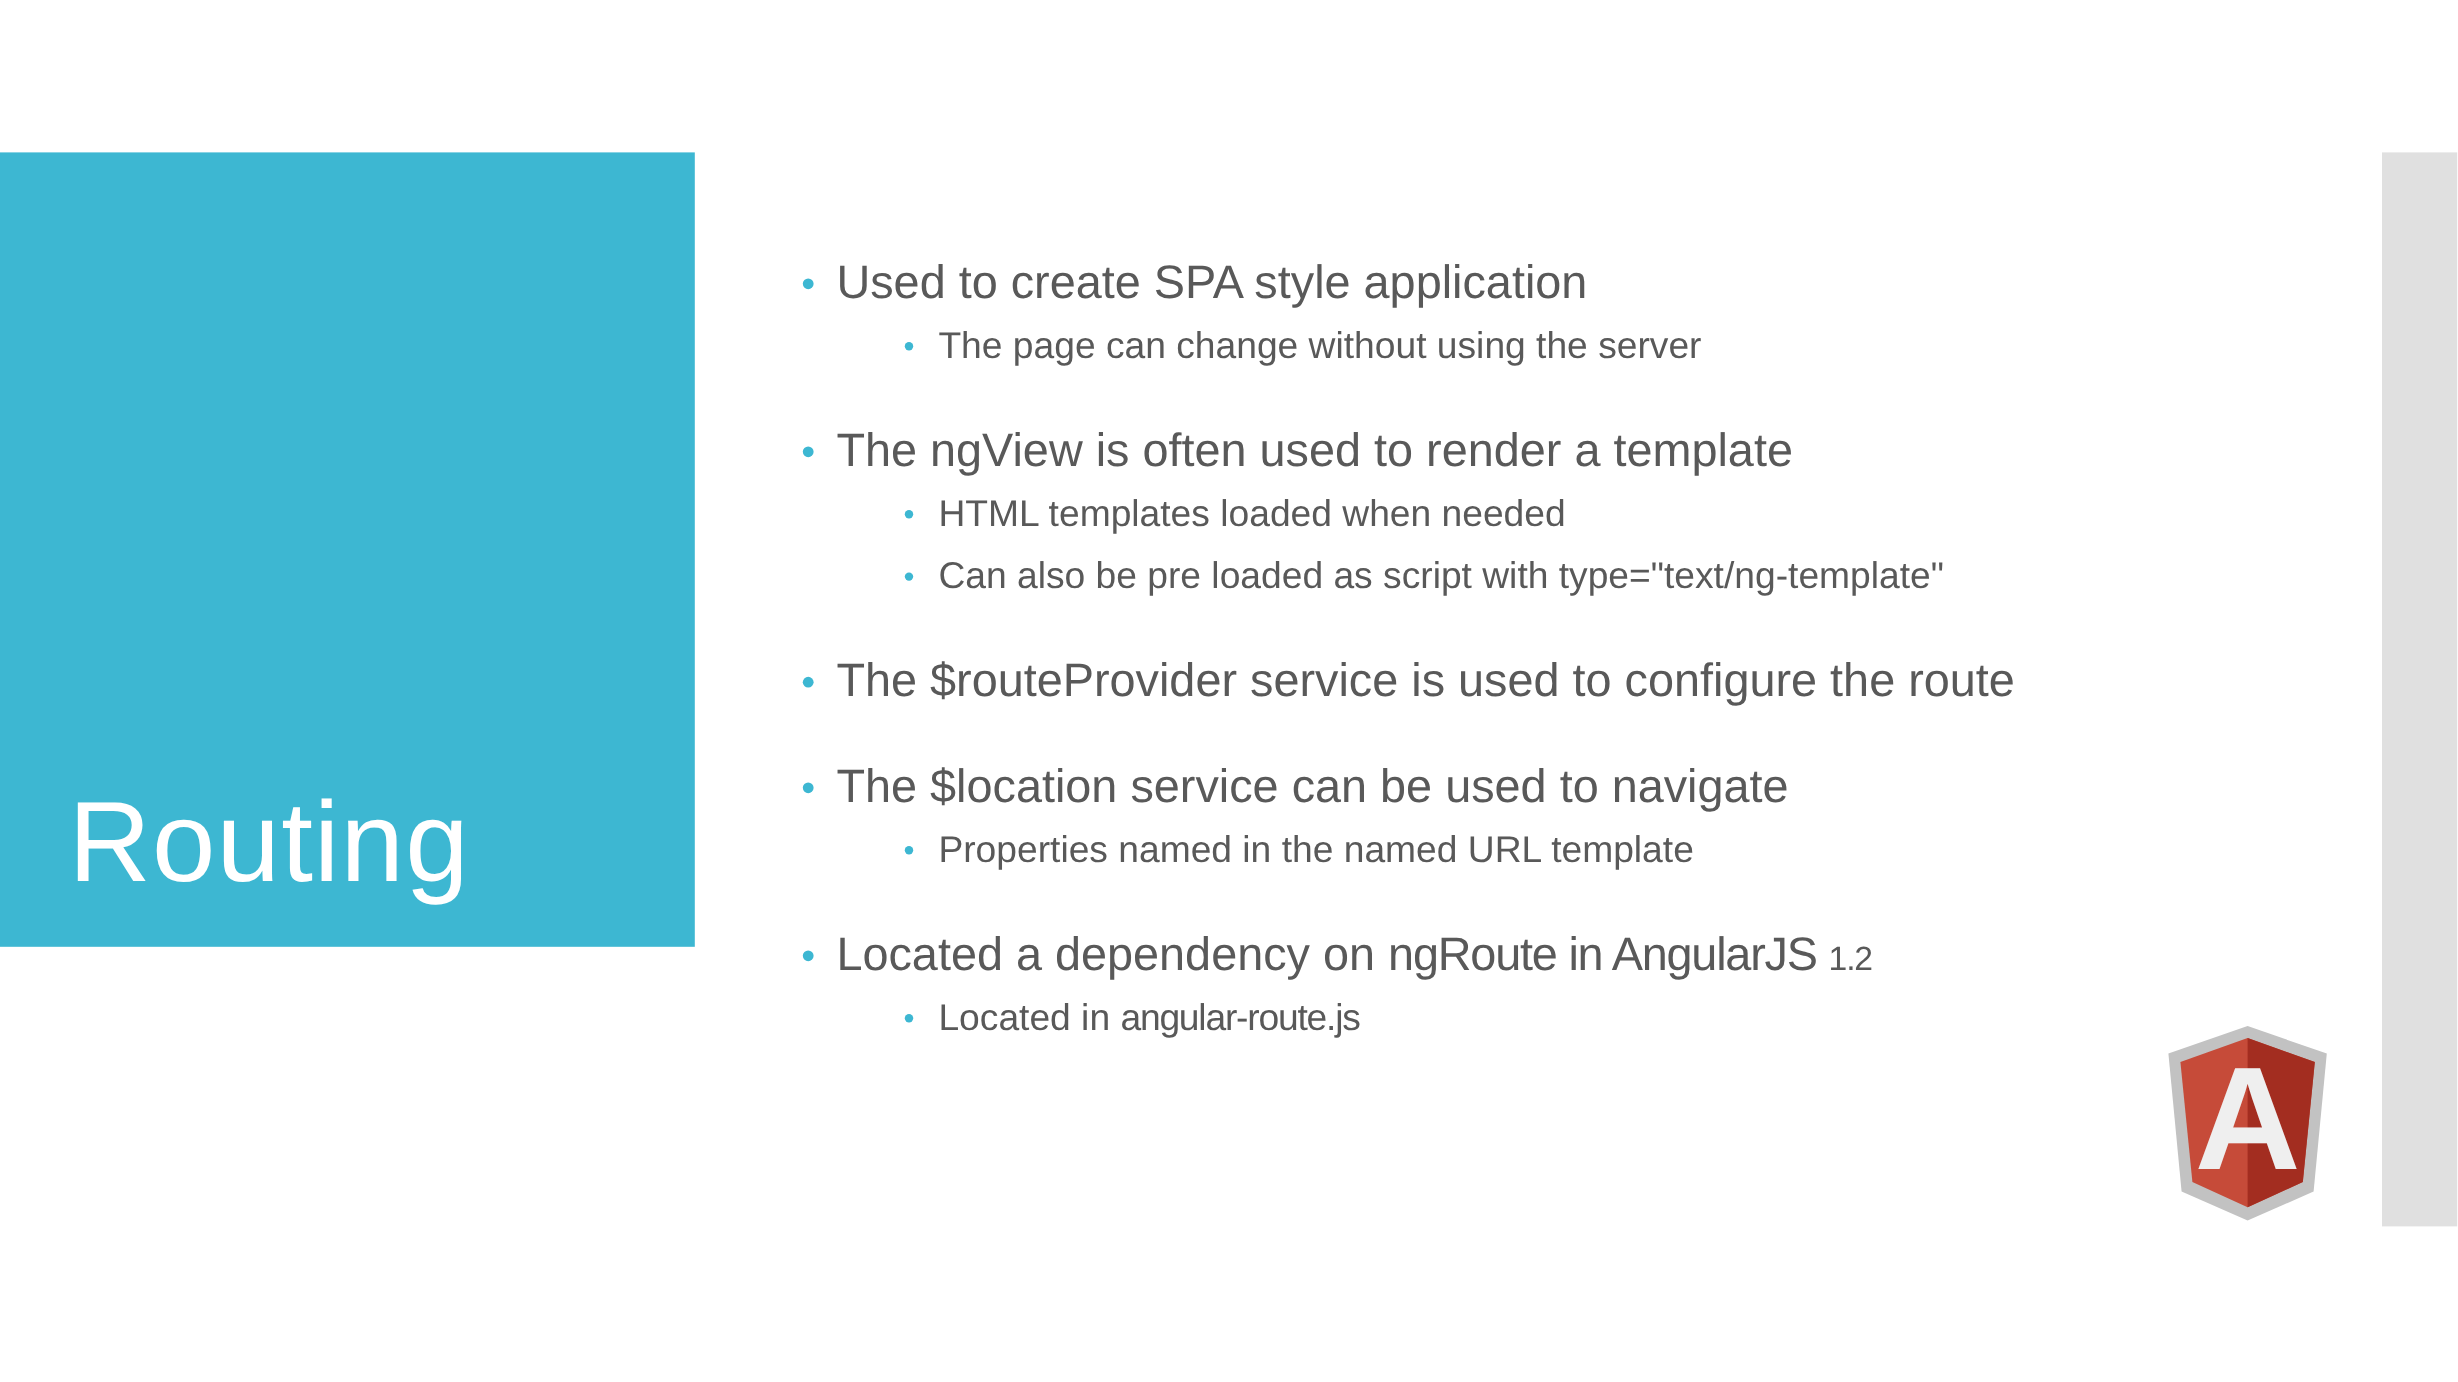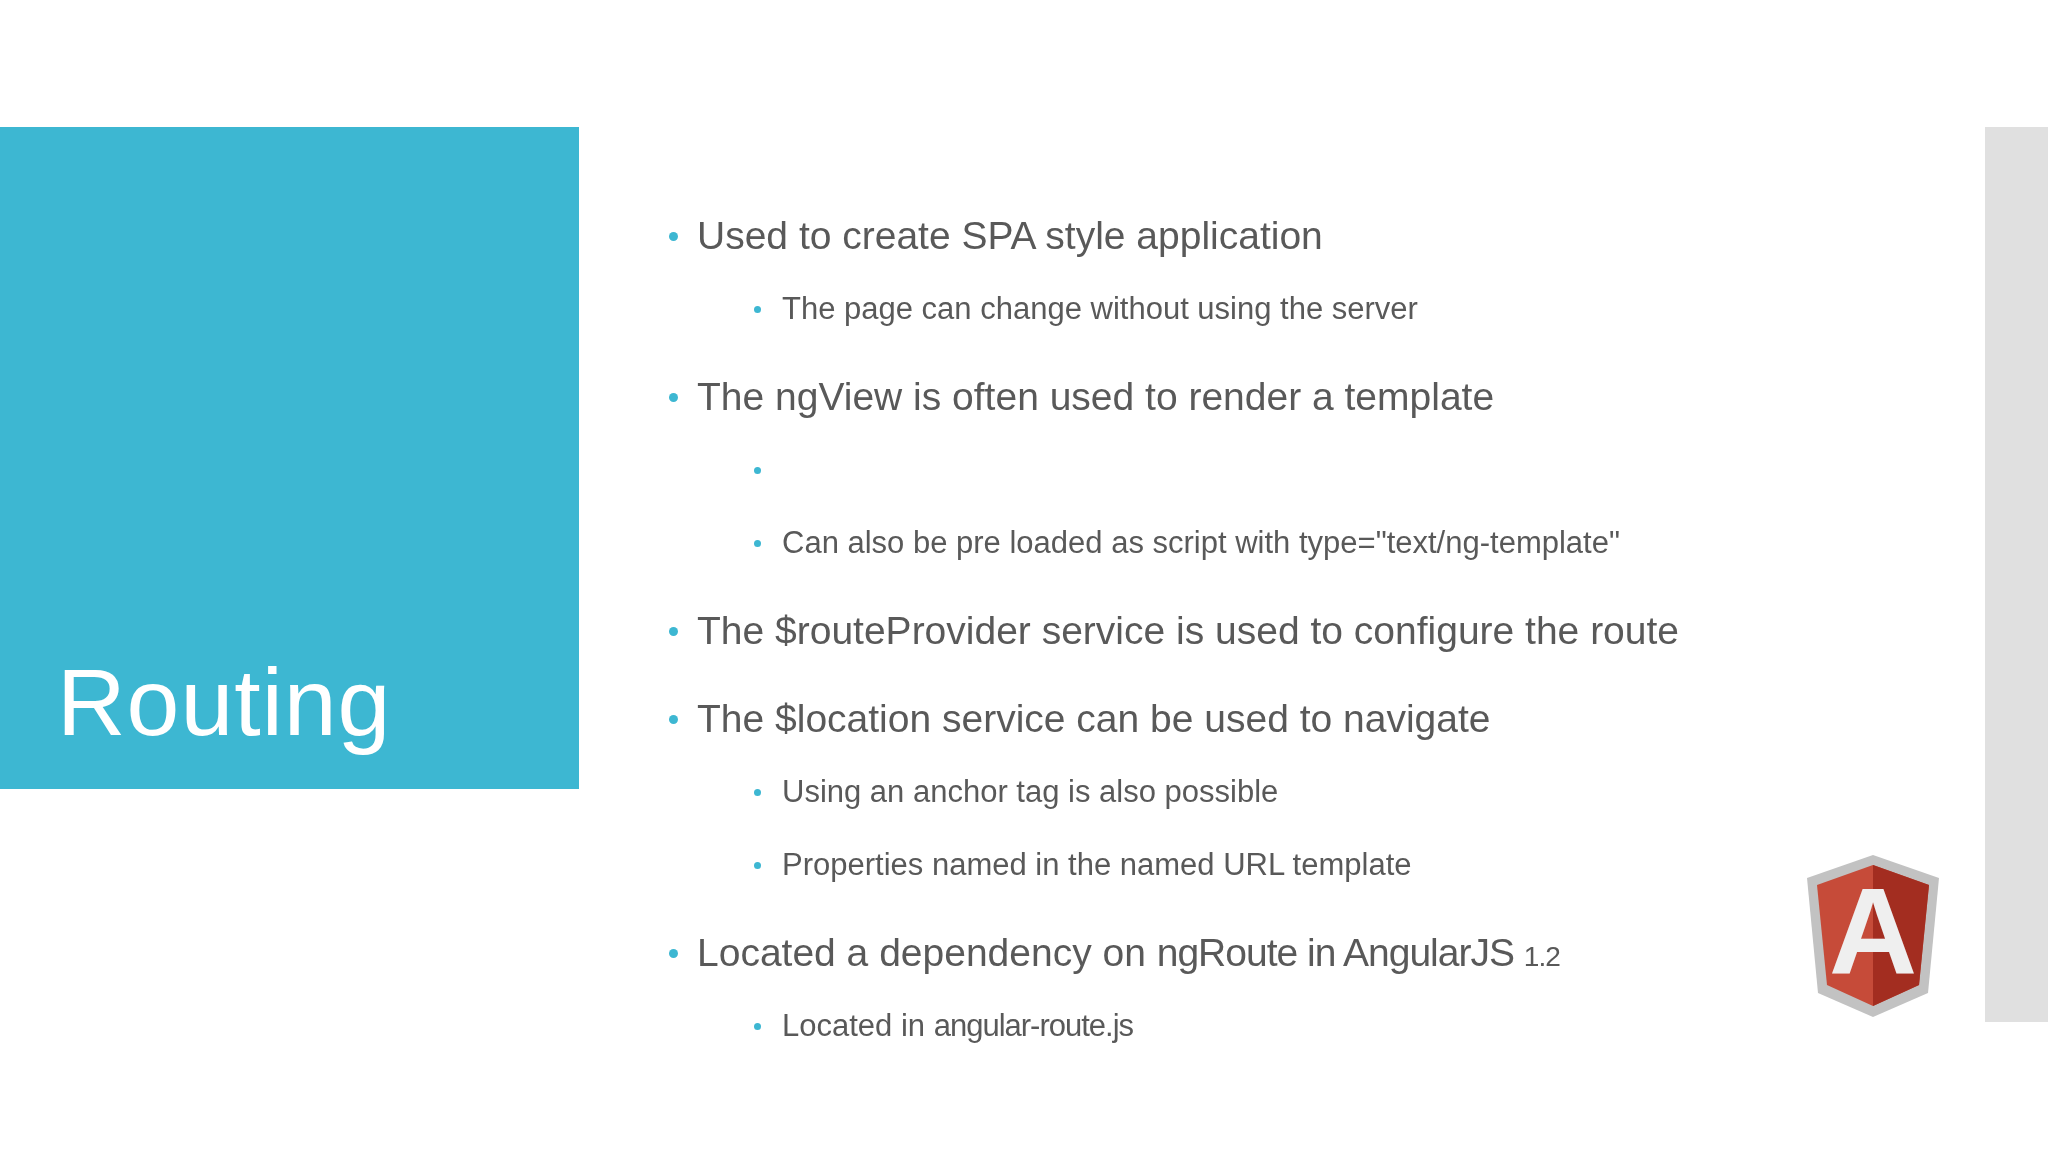--- a/index.html
+++ b/index.html
@@ -27,21 +27,21 @@
   
   .strip{
     position:absolute;left:1985px;top:127px;
     width:63px;height:895px;
     background:var(--strip,#E0E0E0);
   }
   
   .content{
     position:absolute;left:665px;top:210px;width:1300px;
   }
-  .row{display:flex;align-items:center;height:52px;white-space:nowrap;margin-top:21px;}
+  .row{display:flex;align-items:center;height:52px;white-space:nowrap;}
   .row.l1{margin-top:36px;}
   .row.l1:first-child{margin-top:0;}
   .row .dot{
     flex:0 0 auto;border-radius:50%;
     background:var(--accent,#3DB7D2);
   }
   .row.l1 .dot{width:9px;height:9px;margin:0 19px 0 4px;}
   .row.l2 .dot{width:7px;height:7px;margin:0 21px 0 89px;}
   .row.l1 .txt{font-size:39px;}
   .row.l2 .txt{font-size:31px;}
@@ -70,36 +70,33 @@
       <div class="row l2">
         <span class="dot"></span>
         <span class="txt"><span class="seg-normal">The page can change without using the server</span></span>
       </div>
       <div class="row l1">
         <span class="dot"></span>
         <span class="txt"><span class="seg-normal">The ngView is often used to render a template</span></span>
       </div>
       <div class="row l2">
         <span class="dot"></span>
+        <span class="txt"><span class="seg-normal">HTML templates loaded when needed</span></span>
       </div>
       <div class="row l2">
         <span class="dot"></span>
         <span class="txt"><span class="seg-normal">Can also be pre loaded as script with type="text/ng-template"</span></span>
       </div>
       <div class="row l1">
         <span class="dot"></span>
         <span class="txt"><span class="seg-normal">The $routeProvider service is used to configure the route</span></span>
       </div>
       <div class="row l1">
         <span class="dot"></span>
         <span class="txt"><span class="seg-normal">The $location service can be used to navigate</span></span>
-      </div>
-      <div class="row l2">
-        <span class="dot"></span>
-        <span class="txt"><span class="seg-normal">Using an anchor tag is also possible</span></span>
       </div>
       <div class="row l2">
         <span class="dot"></span>
         <span class="txt"><span class="seg-normal">Properties named in the named URL template</span></span>
       </div>
       <div class="row l1">
         <span class="dot"></span>
         <span class="txt"><span class="seg-normal">Located a dependency on </span><span class="seg-alt">ngRoute in AngularJS </span><span class="seg-altnum">1.2</span></span>
       </div>
       <div class="row l2">

